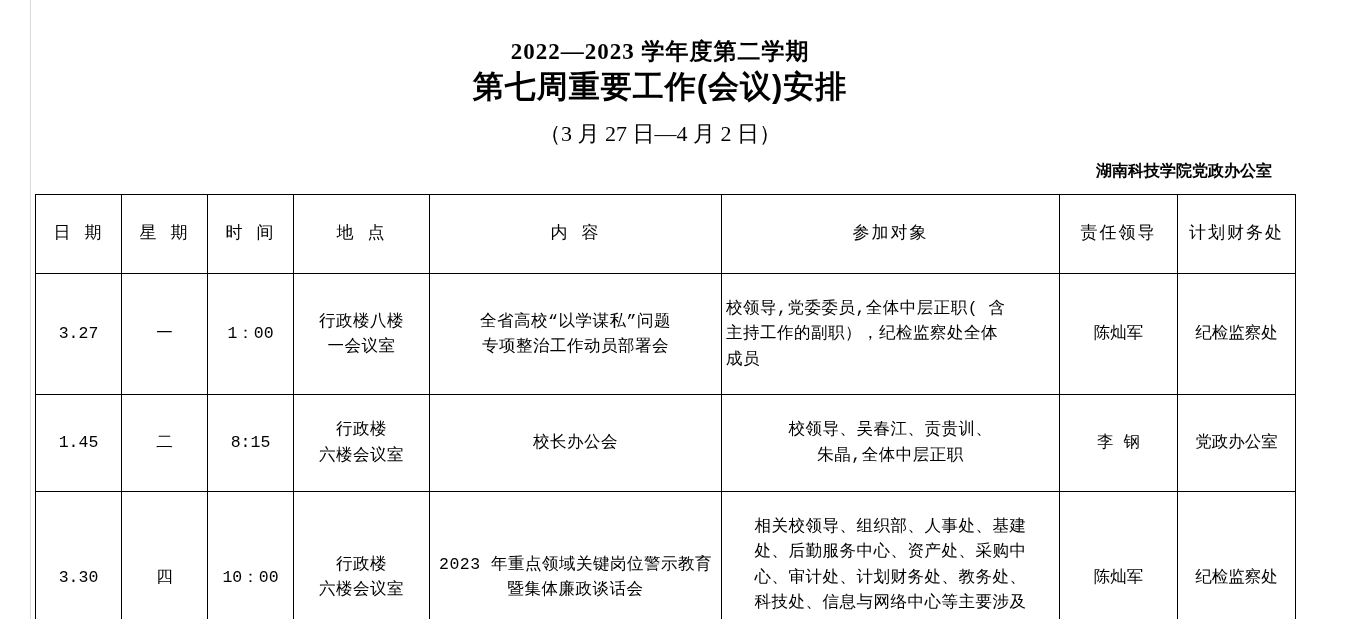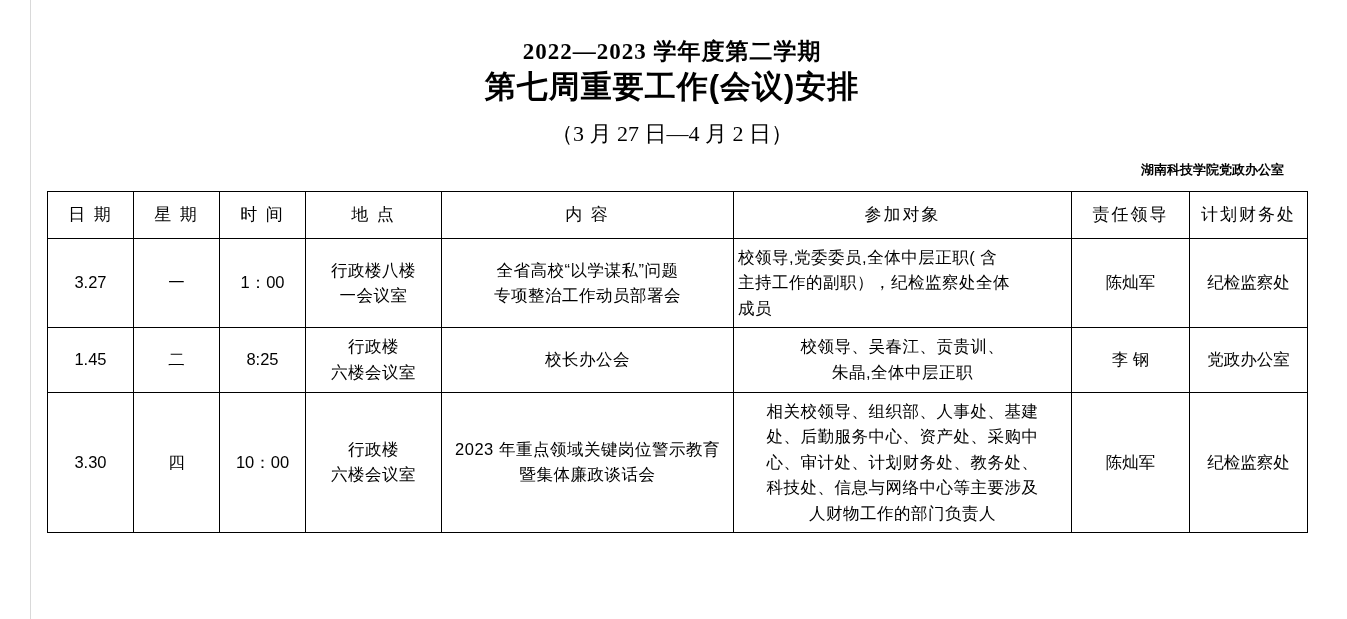--- a/index.html
+++ b/index.html
@@ -21,21 +21,21 @@
     position: absolute;
     left: 30px;
     top: 0;
     width: 1px;
     height: 619px;
     background: #d9d9d9;
   }
 
   .doc {
     position: absolute;
-    left: 12px;
+    left: 0;
     top: 0;
     width: 1320px;
     height: 619px;
   }
 
   .header-block {
     text-align: center;
     padding-top: 38px;
   }
 
@@ -60,21 +60,21 @@
     font-family: "Liberation Serif", "DejaVu Serif", serif;
     font-size: 22px;
     letter-spacing: 0px;
     line-height: 1.35;
     margin-top: 12px;
   }
 
   .issuer {
     text-align: right;
     font-family: "Liberation Sans", "DejaVu Sans", sans-serif;
-    font-size: 13px;
+    font-size: 16px;
     font-weight: bold;
     padding-right: 48px;
     margin-top: 12px;
     padding-left: 6px;
   }
 
   .table-wrap {
     margin: 12px auto 0 auto;
     width: 1250px;
   }
@@ -85,22 +85,22 @@
     table-layout: fixed;
   }
 
   table.schedule th,
   table.schedule td {
     border: 1px solid #000000;
     text-align: center;
     vertical-align: middle;
     font-size: 16.5px;
     line-height: 1.55;
-    padding: 6px 4px;
-    font-family: Liberation Sans, sans-serif;
+    padding: 22px 4px;
+    font-family: Liberation Mono, monospace;
   }
 
   table.schedule th {
     font-weight: normal;
     letter-spacing: 2px;
     height: 34px;
     font-size: 17px;
   }
 
   td.cell-content,
@@ -186,21 +186,21 @@
 专项整治工作动员部署会</td>
           <td class="cell-attend nowrap-lines left-align">校领导,党委委员,全体中层正职( 含
 主持工作的副职），纪检监察处全体
 成员</td>
           <td>陈灿军</td>
           <td>纪检监察处</td>
         </tr>
         <tr>
           <td>1.45</td>
           <td>二</td>
-          <td>8:25</td>
+          <td>8:15</td>
           <td class="cell-place nowrap-lines">行政楼
 六楼会议室</td>
           <td class="cell-content nowrap-lines">校长办公会</td>
           <td class="cell-attend nowrap-lines">校领导、吴春江、贡贵训、
 朱晶,全体中层正职</td>
           <td>李  钢</td>
           <td>党政办公室</td>
         </tr>
         <tr>
           <td>3.30</td>

